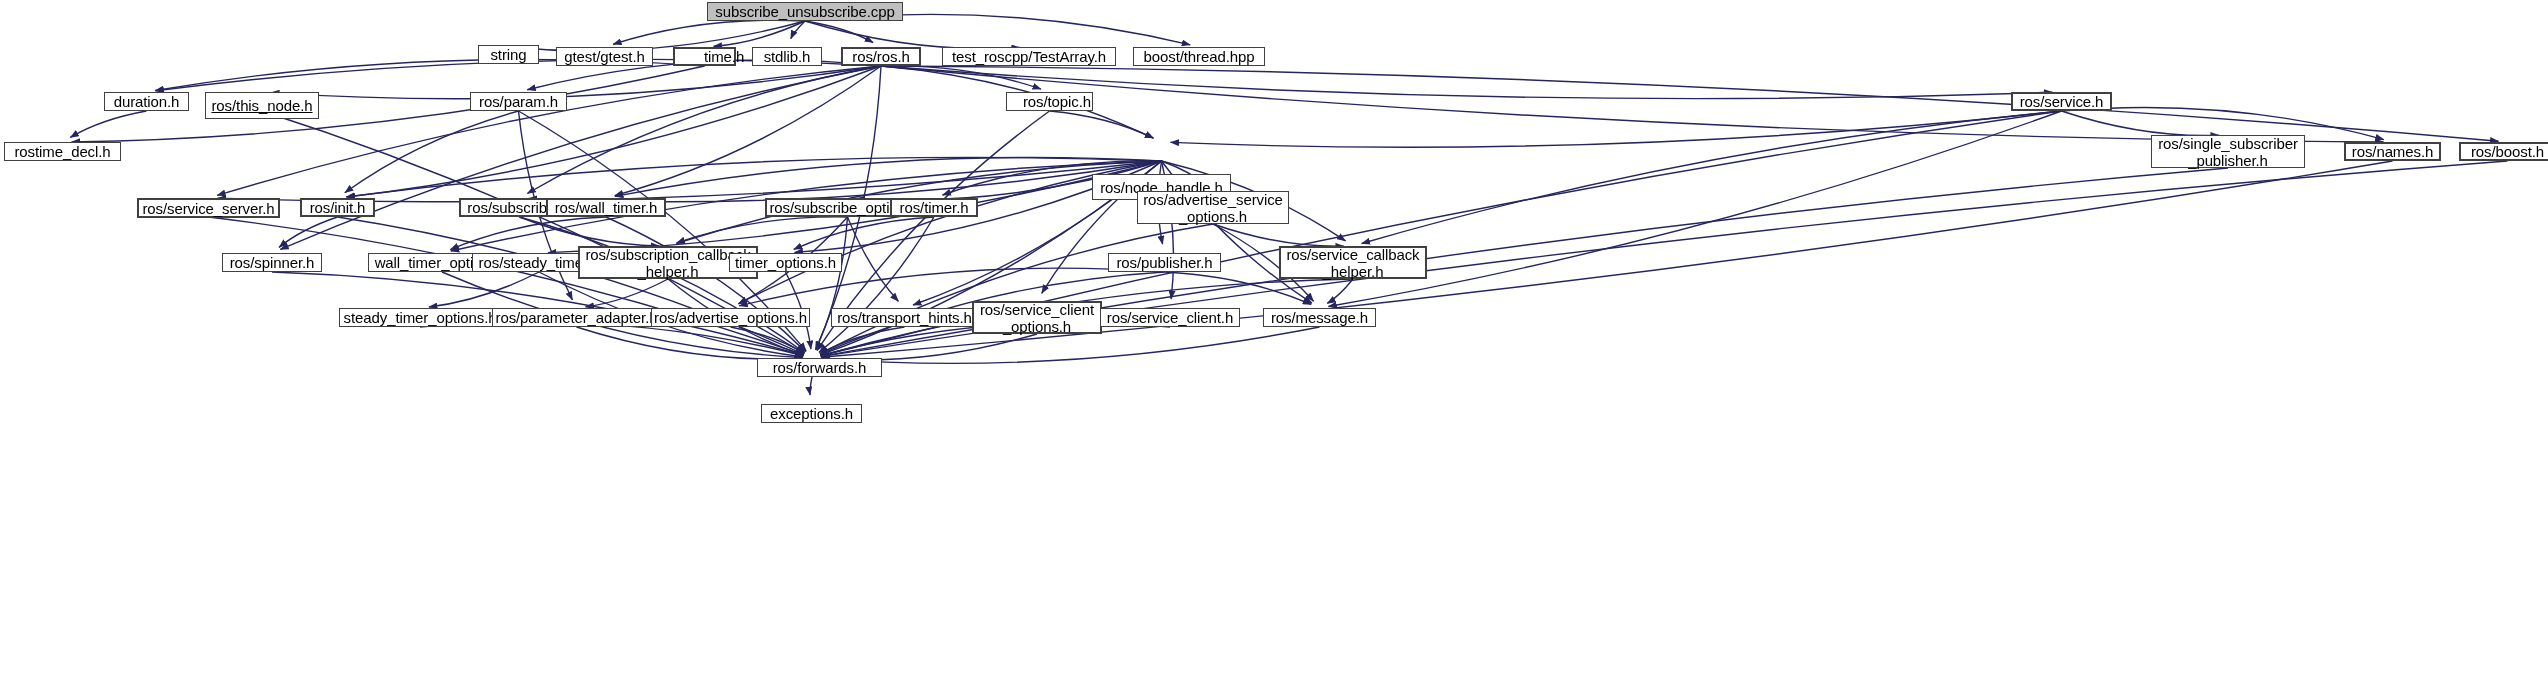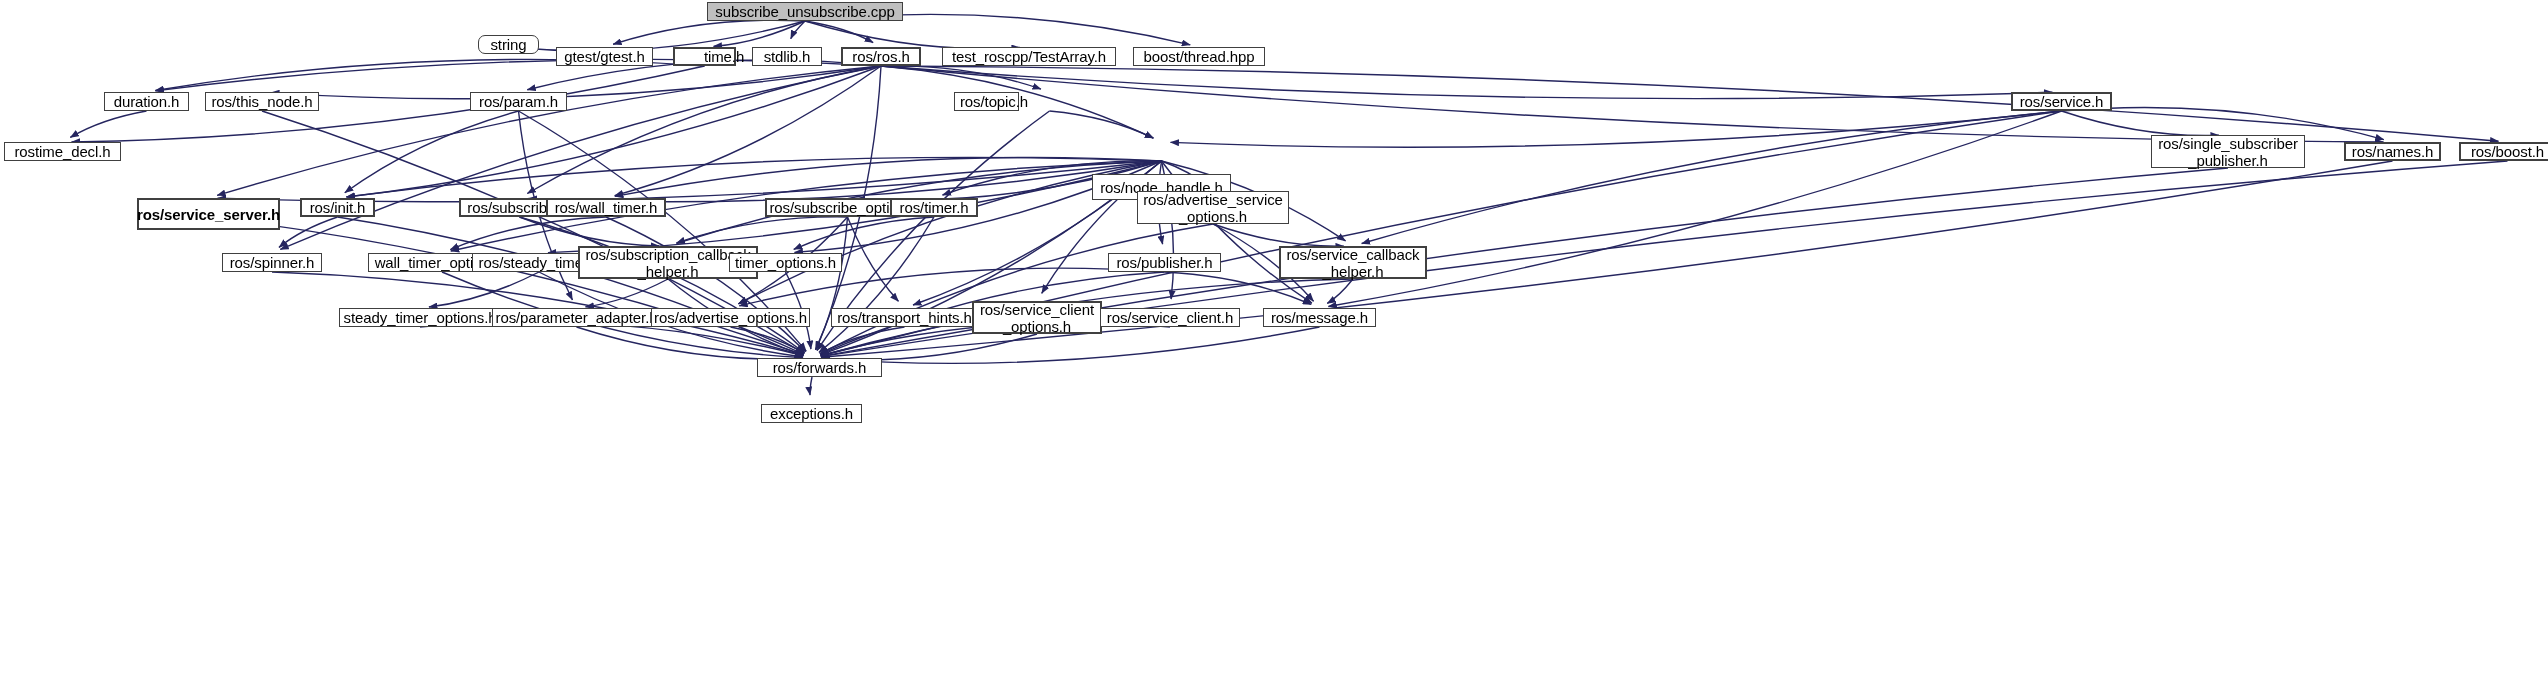--- a/index.html
+++ b/index.html
@@ -161,39 +161,39 @@
         <path d="M 730.5,327 Q 774.04,335.165 804.2878569667085,353.3607274455951" fill="none" stroke="#25255f" stroke-width="1.4" marker-end="url(#arrowhead)"></path>
         <path d="M 904.5,327 Q 855.46,334.175 819.8919166599585,353.67360988441067" fill="none" stroke="#25255f" stroke-width="1.4" marker-end="url(#arrowhead)"></path>
         <path d="M 1037,334 Q 926.66,366.25 820.9767932542361,358.6458969505272" fill="none" stroke="#25255f" stroke-width="1.4" marker-end="url(#arrowhead)"></path>
         <path d="M 1170,327 Q 988.21,310.28 820.6870814024091,355.6474233895752" fill="none" stroke="#25255f" stroke-width="1.4" marker-end="url(#arrowhead)"></path>
         <path d="M 1319.5,327 Q 1067.8229835087805,376.436746151809 820.9767183253741,358.6469374829863" fill="none" stroke="#25255f" stroke-width="1.4" marker-end="url(#arrowhead)"></path>
         <path d="M 812,377 Q 809.32,390.455 810.0698987643998,395.11434805678647" fill="none" stroke="#25255f" stroke-width="1.4" marker-end="url(#arrowhead)"></path>
       </g>
   </svg>
   <div id="node-layer">
       <div class="node root" style="left: 707px; top: 2px; width: 196px; height: 19px;"><span class="node-label">subscribe_unsubscribe.cpp</span></div>
-      <div class="node" style="left: 478px; top: 35px; width: 61px; height: 19px; border-radius: 7px;"><span class="node-label">string</span></div>
+      <div class="node" style="left: 478px; top: 45px; width: 61px; height: 19px;"><span class="node-label">string</span></div>
       <div class="node" style="left: 556px; top: 47px; width: 97px; height: 19px;"><span class="node-label">gtest/gtest.h</span></div>
       <div class="node thick" style="left: 673px; top: 47px; width: 63px; height: 19px; padding-left: 39px;"><span class="node-label">time.h</span></div>
       <div class="node" style="left: 752px; top: 47px; width: 70px; height: 19px;"><span class="node-label">stdlib.h</span></div>
       <div class="node thick" style="left: 841px; top: 47px; width: 80px; height: 19px;"><span class="node-label">ros/ros.h</span></div>
       <div class="node" style="left: 942px; top: 47px; width: 174px; height: 19px;"><span class="node-label">test_roscpp/TestArray.h</span></div>
       <div class="node" style="left: 1133px; top: 47px; width: 132px; height: 19px;"><span class="node-label">boost/thread.hpp</span></div>
       <div class="node" style="left: 104px; top: 92px; width: 85px; height: 19px;"><span class="node-label">duration.h</span></div>
-      <div class="node" style="left: 205px; top: 92px; width: 114px; height: 19px;"><span class="node-label">ros/this_node.h</span></div>
+      <div class="node" style="left: 205px; top: 92px; width: 114px; height: 27px; text-decoration: underline;"><span class="node-label">ros/this_node.h</span></div>
       <div class="node" style="left: 470px; top: 92px; width: 97px; height: 19px;"><span class="node-label">ros/param.h</span></div>
-      <div class="node" style="left: 954px; top: 92px; width: 65px; height: 19px; padding-left: 15px;"><span class="node-label">ros/topic.h</span></div>
+      <div class="node" style="left: 1006px; top: 92px; width: 87px; height: 19px; padding-left: 15px;"><span class="node-label">ros/topic.h</span></div>
       <div class="node thick" style="left: 2011px; top: 92px; width: 101px; height: 19px;"><span class="node-label">ros/service.h</span></div>
       <div class="node" style="left: 4px; top: 142px; width: 117px; height: 19px;"><span class="node-label">rostime_decl.h</span></div>
       <div class="node" style="left: 1092px; top: 142px; width: 139px; height: 26px; margin-top: 32px;"><span class="node-label">ros/node_handle.h</span></div>
       <div class="node" style="left: 2151px; top: 135px; width: 154px; height: 33px; text-align: center;"><span class="node-label">ros/single_subscriber
 _publisher.h</span></div>
       <div class="node thick" style="left: 2344px; top: 142px; width: 97px; height: 19px;"><span class="node-label">ros/names.h</span></div>
       <div class="node thick" style="left: 2459px; top: 142px; width: 97px; height: 19px;"><span class="node-label">ros/boost.h</span></div>
-      <div class="node thick" style="left: 137px; top: 198px; width: 143px; height: 32px; font-weight: bold;"><span class="node-label">ros/service_server.h</span></div>
+      <div class="node thick" style="left: 137px; top: 198px; width: 143px; height: 20px;"><span class="node-label">ros/service_server.h</span></div>
       <div class="node thick" style="left: 300px; top: 198px; width: 75px; height: 19px;"><span class="node-label">ros/init.h</span></div>
       <div class="node thick" style="left: 459px; top: 198px; width: 121px; height: 19px;"><span class="node-label">ros/subscriber.h</span></div>
       <div class="node thick" style="left: 546px; top: 198px; width: 120px; height: 19px; text-align: center;"><span class="node-label">ros/wall_timer.h</span></div>
       <div class="node thick" style="left: 765px; top: 198px; width: 165px; height: 19px;"><span class="node-label">ros/subscribe_options.h</span></div>
       <div class="node thick" style="left: 890px; top: 198px; width: 88px; height: 19px;"><span class="node-label">ros/timer.h</span></div>
       <div class="node" style="left: 1137px; top: 191px; width: 152px; height: 33px;"><span class="node-label">ros/advertise_service
 _options.h</span></div>
       <div class="node" style="left: 222px; top: 253px; width: 100px; height: 19px;"><span class="node-label">ros/spinner.h</span></div>
       <div class="node" style="left: 368px; top: 253px; width: 148px; height: 19px;"><span class="node-label">wall_timer_options.h</span></div>
       <div class="node" style="left: 472px; top: 253px; width: 134px; height: 19px;"><span class="node-label">ros/steady_timer.h</span></div>

